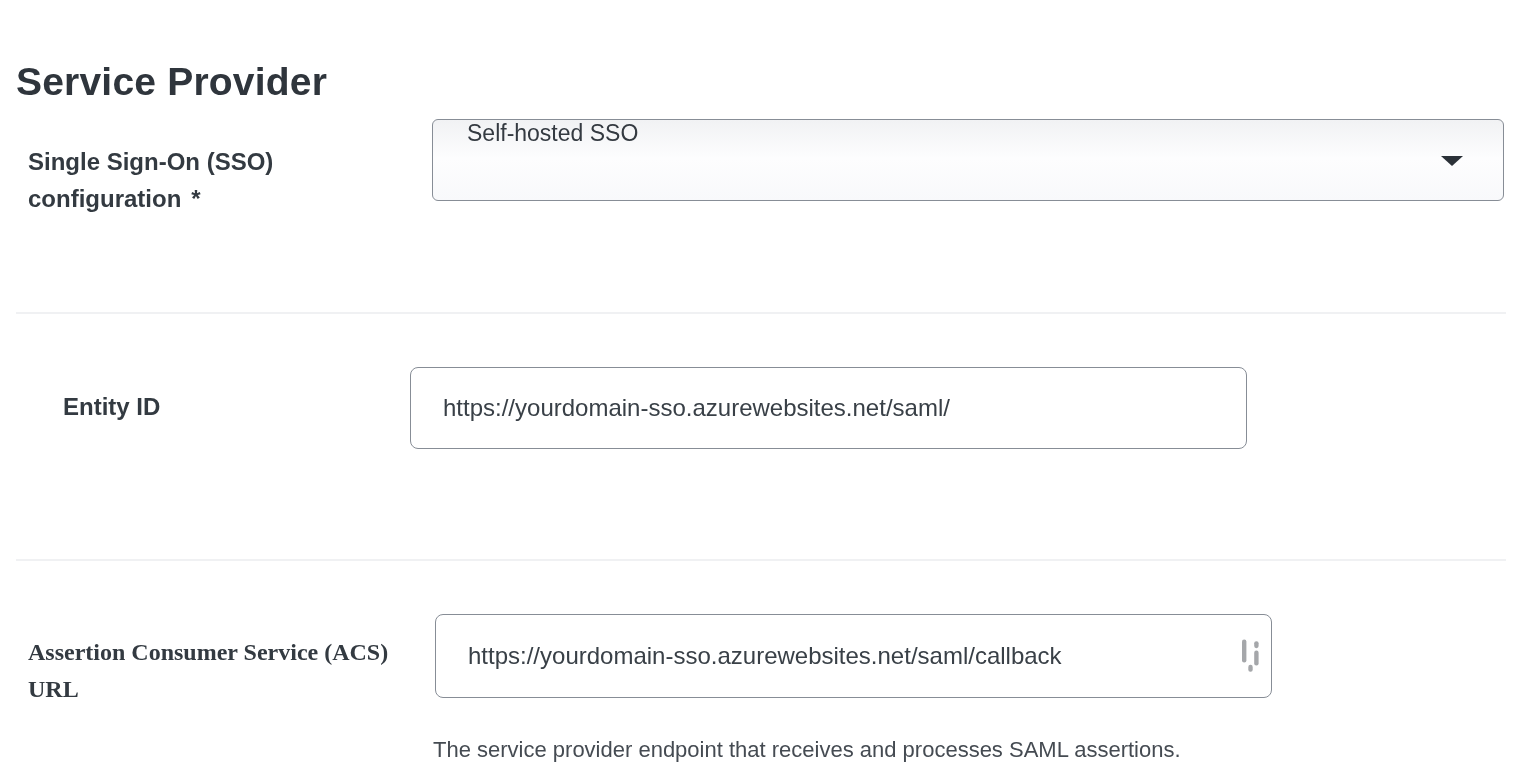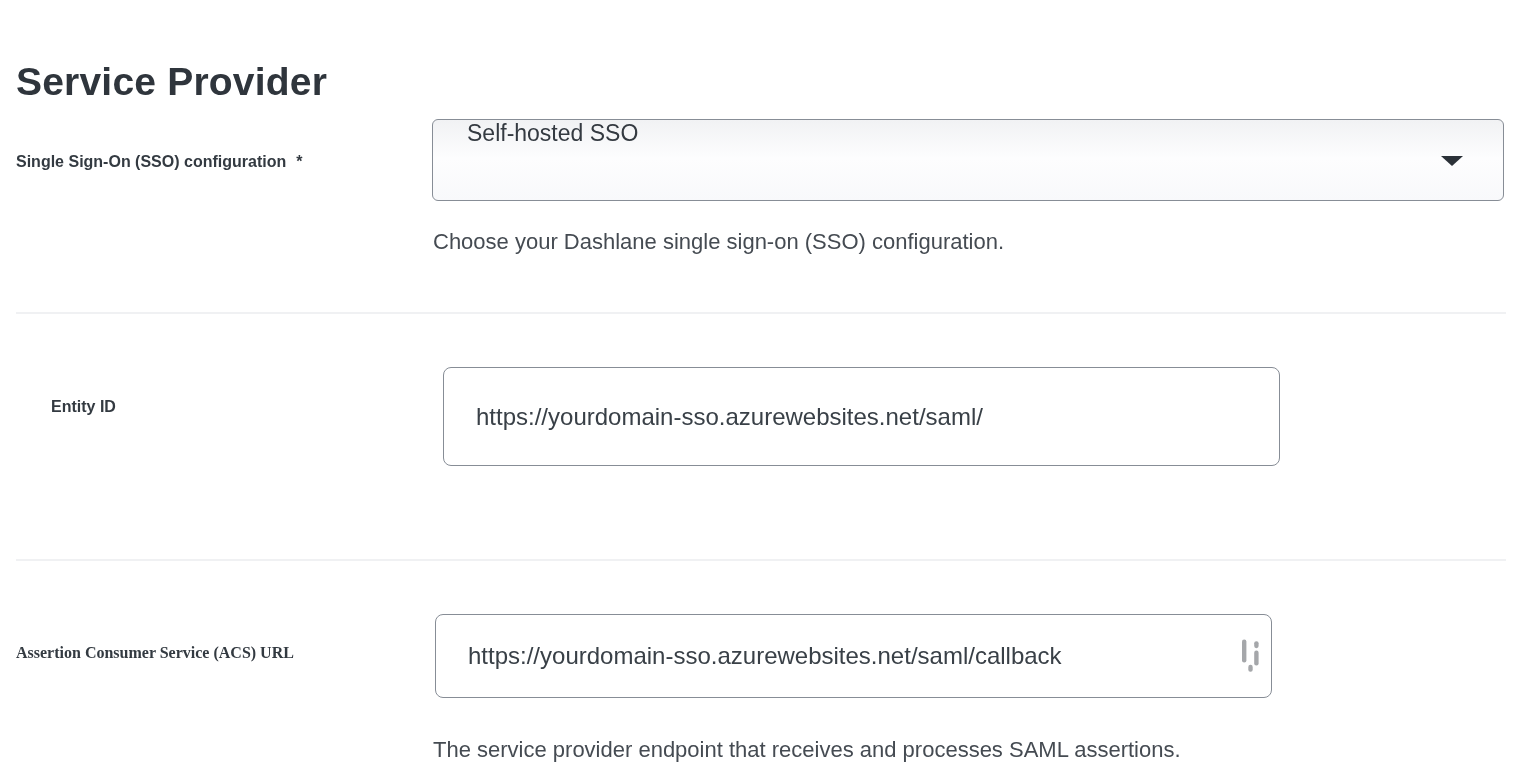--- a/index.html
+++ b/index.html
@@ -21,23 +21,23 @@
     top: 10px;
     font-size: 39px;
     line-height: 48px;
     font-weight: 700;
     color: #2f353c;
     letter-spacing: 0.2px;
     margin-top: 48px;
   }
   .field-label {
     position: absolute;
-    left: 16px;
+    left: 28px;
     width: 390px;
-    font-size: 16px;
+    font-size: 24px;
     line-height: 37px;
     font-weight: 700;
     color: #333a41;
   }
   .required-mark {
     margin-left: 10px;
     font-weight: 700;
     color: #333a41;
   }
   .helper-text {
@@ -81,23 +81,23 @@
     top: 50%;
     margin-top: -4px;
     width: 0;
     height: 0;
     border-left: 11px solid transparent;
     border-right: 11px solid transparent;
     border-top: 10px solid #2b3138;
   }
   .text-input {
     position: absolute;
-    left: 443px;
+    left: 410px;
     width: 837px;
-    height: 99px;
+    height: 82px;
     box-sizing: border-box;
     border: 1px solid #878d96;
     border-radius: 8px;
     background: #ffffff;
     padding: 0 56px 0 32px;
     font-family: "Liberation Sans", "DejaVu Sans", sans-serif;
     font-size: 24px;
     color: #394047;
     outline: none;
   }
@@ -131,21 +131,20 @@
 
   <h1 class="page-title">Service Provider</h1>
 
   <div class="field-label" style="top: 143px;"><span>Single Sign-On (SSO) configuration</span><span class="required-mark">*</span></div>
 
   <div class="combobox" role="combobox">
     <span class="combobox-value">Self-hosted SSO</span>
     <span class="chevron-down"></span>
   </div>
 
-  <div class="helper-text" style="top: 228px;">Choose your Dashlane single sign-on (SSO) configuration.</div>
 
   <div class="divider" style="top: 312px;"></div>
 
   <div class="field-label" style="top: 388px; margin-left: 35px;">Entity ID</div>
 
   <input class="text-input" style="top: 367px;" type="text" value="https://yourdomain-sso.azurewebsites.net/saml/">
 
 
   <div class="divider" style="top: 559px;"></div>
 

